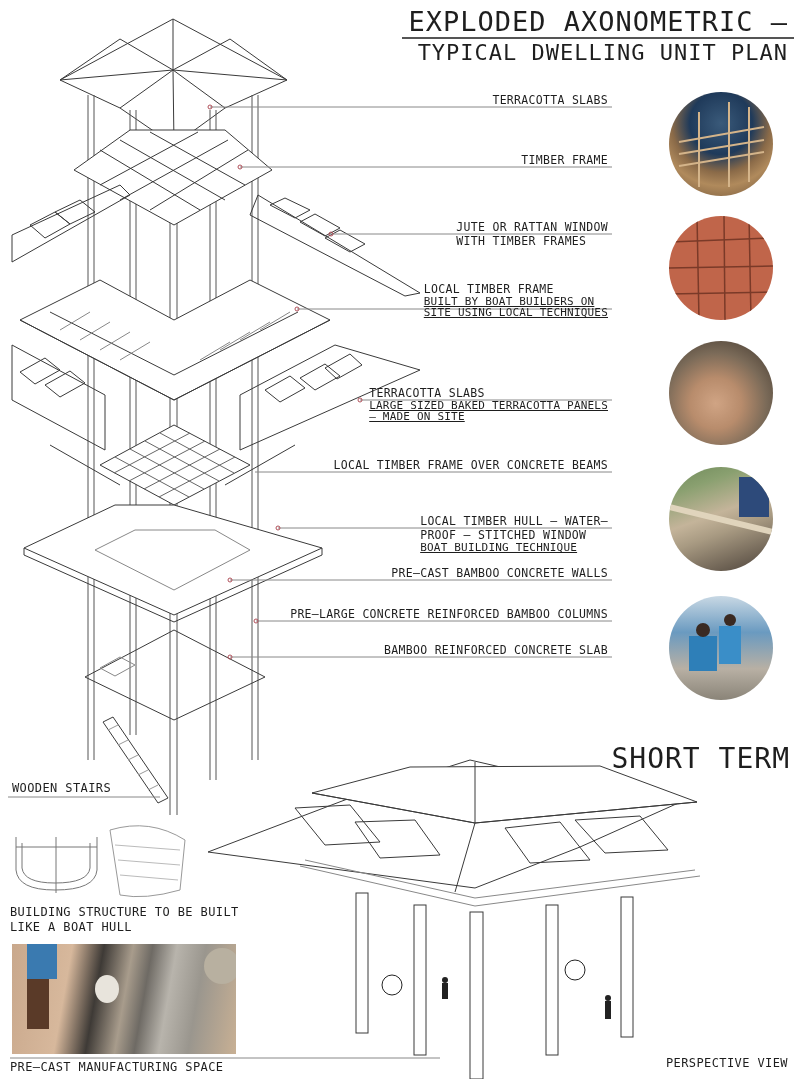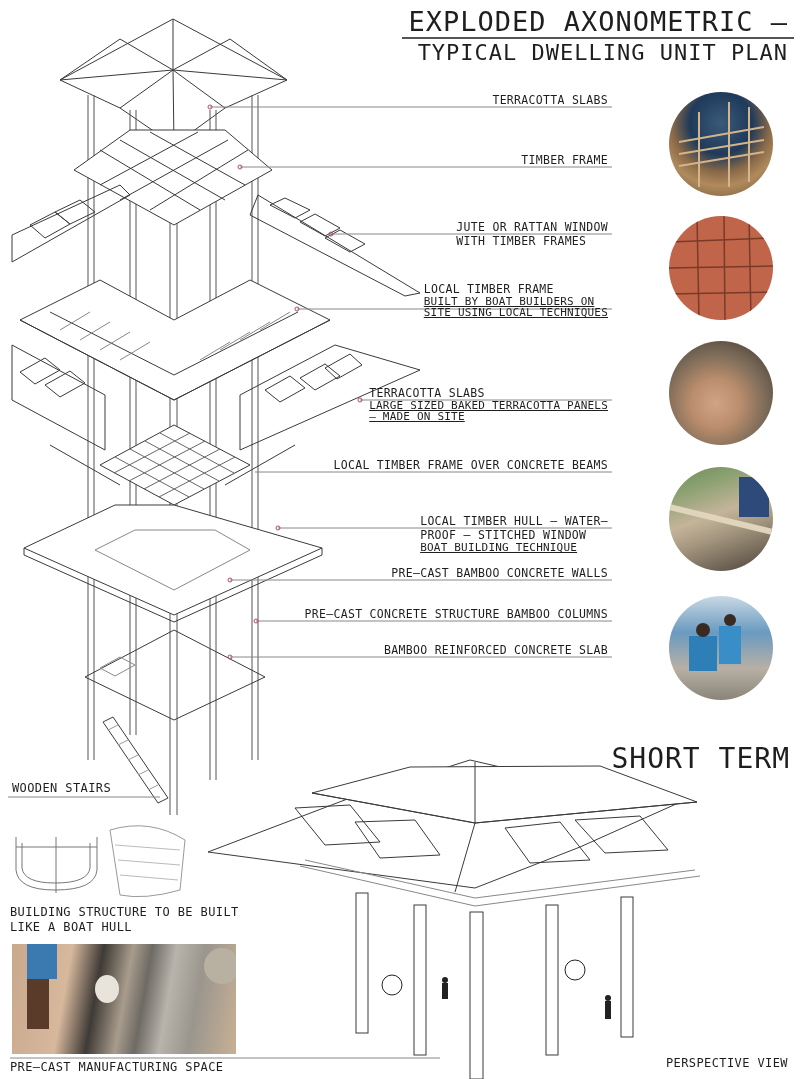--- a/index.html
+++ b/index.html
@@ -240,21 +240,21 @@
 </div>
 <div class="lbl" style="top:514px">
   <span class="main">LOCAL TIMBER HULL – WATER–</span>
   <span class="main">PROOF – STITCHED WINDOW</span>
   <span class="sub">BOAT BUILDING TECHNIQUE</span>
 </div>
 <div class="lbl" style="top:566px">
   <span class="main">PRE–CAST BAMBOO CONCRETE WALLS</span>
 </div>
 <div class="lbl" style="top:607px">
-  <span class="main">PRE–CAST CONCRETE STRUCTURE BAMBOO COLUMNS</span>
+  <span class="main">PRE–LARGE CONCRETE REINFORCED BAMBOO COLUMNS</span>
 </div>
 <div class="lbl" style="top:643px">
   <span class="main">BAMBOO REINFORCED CONCRETE SLAB</span>
 </div>
 
 <div class="photo" style="top:92px;background:radial-gradient(circle at 50% 30%,#3a5a7a 0%,#1f3a5a 35%,#8a6a48 55%,#b08a5c 70%,#6d5136 100%);">
   <svg width="104" height="104" stroke="#d4b48a" stroke-width="2">
       <line x1="10" y1="50" x2="95" y2="35"></line>
       <line x1="10" y1="62" x2="95" y2="48"></line>
       <line x1="10" y1="74" x2="95" y2="60"></line>

